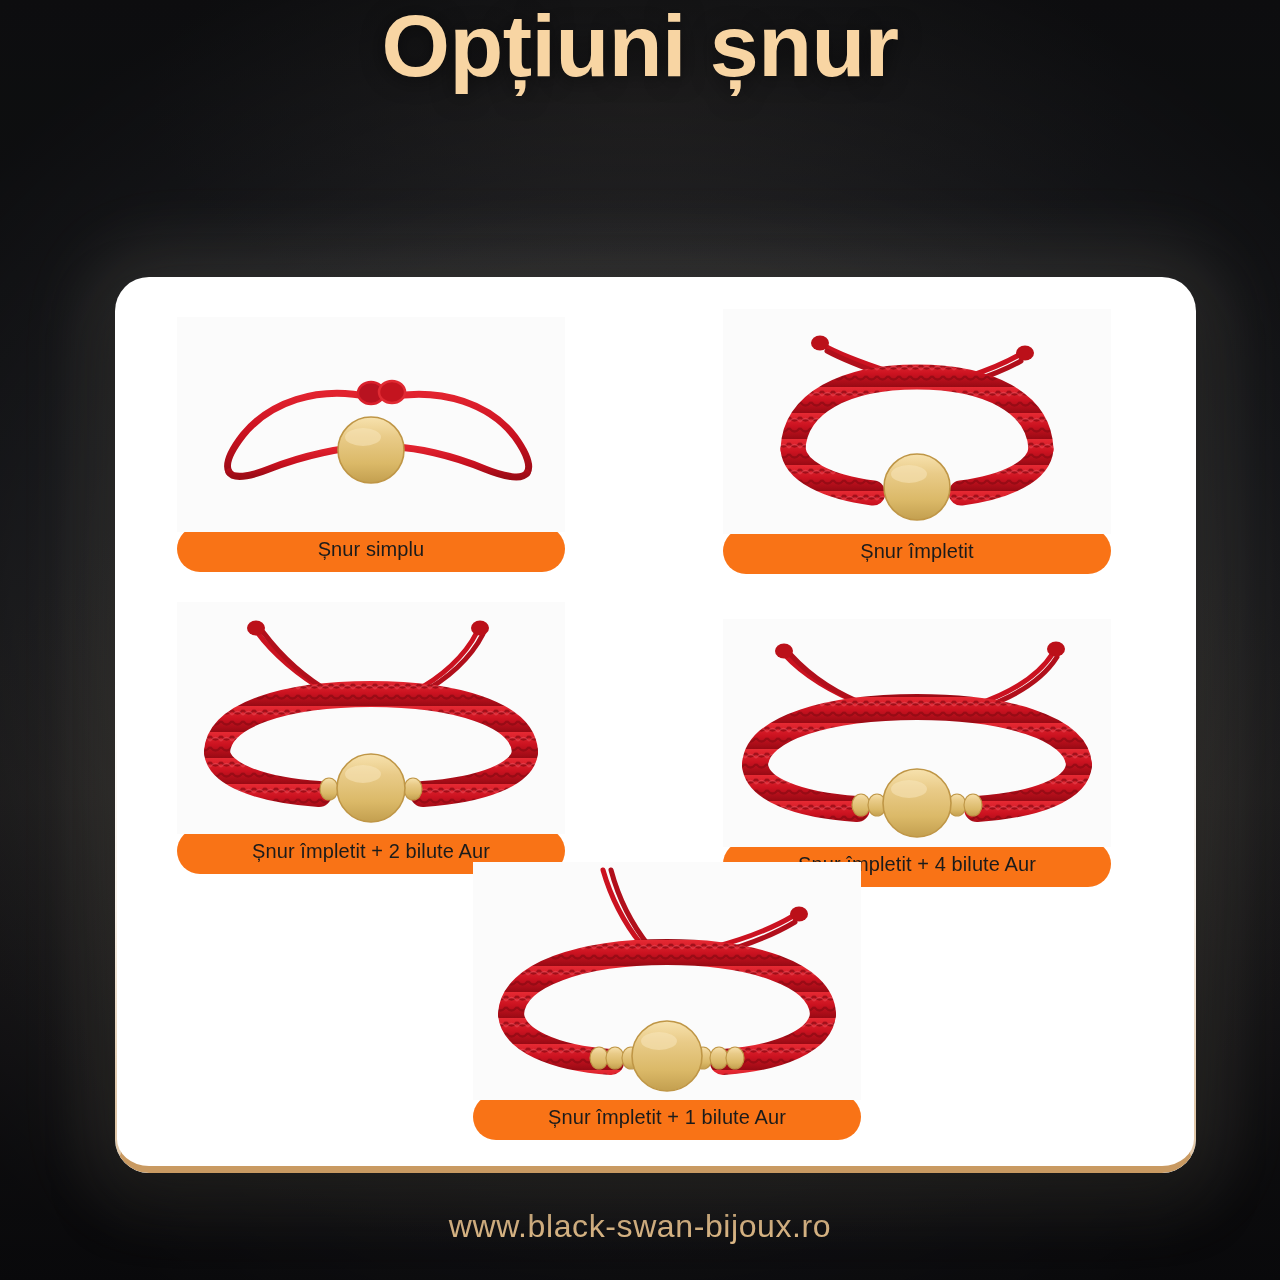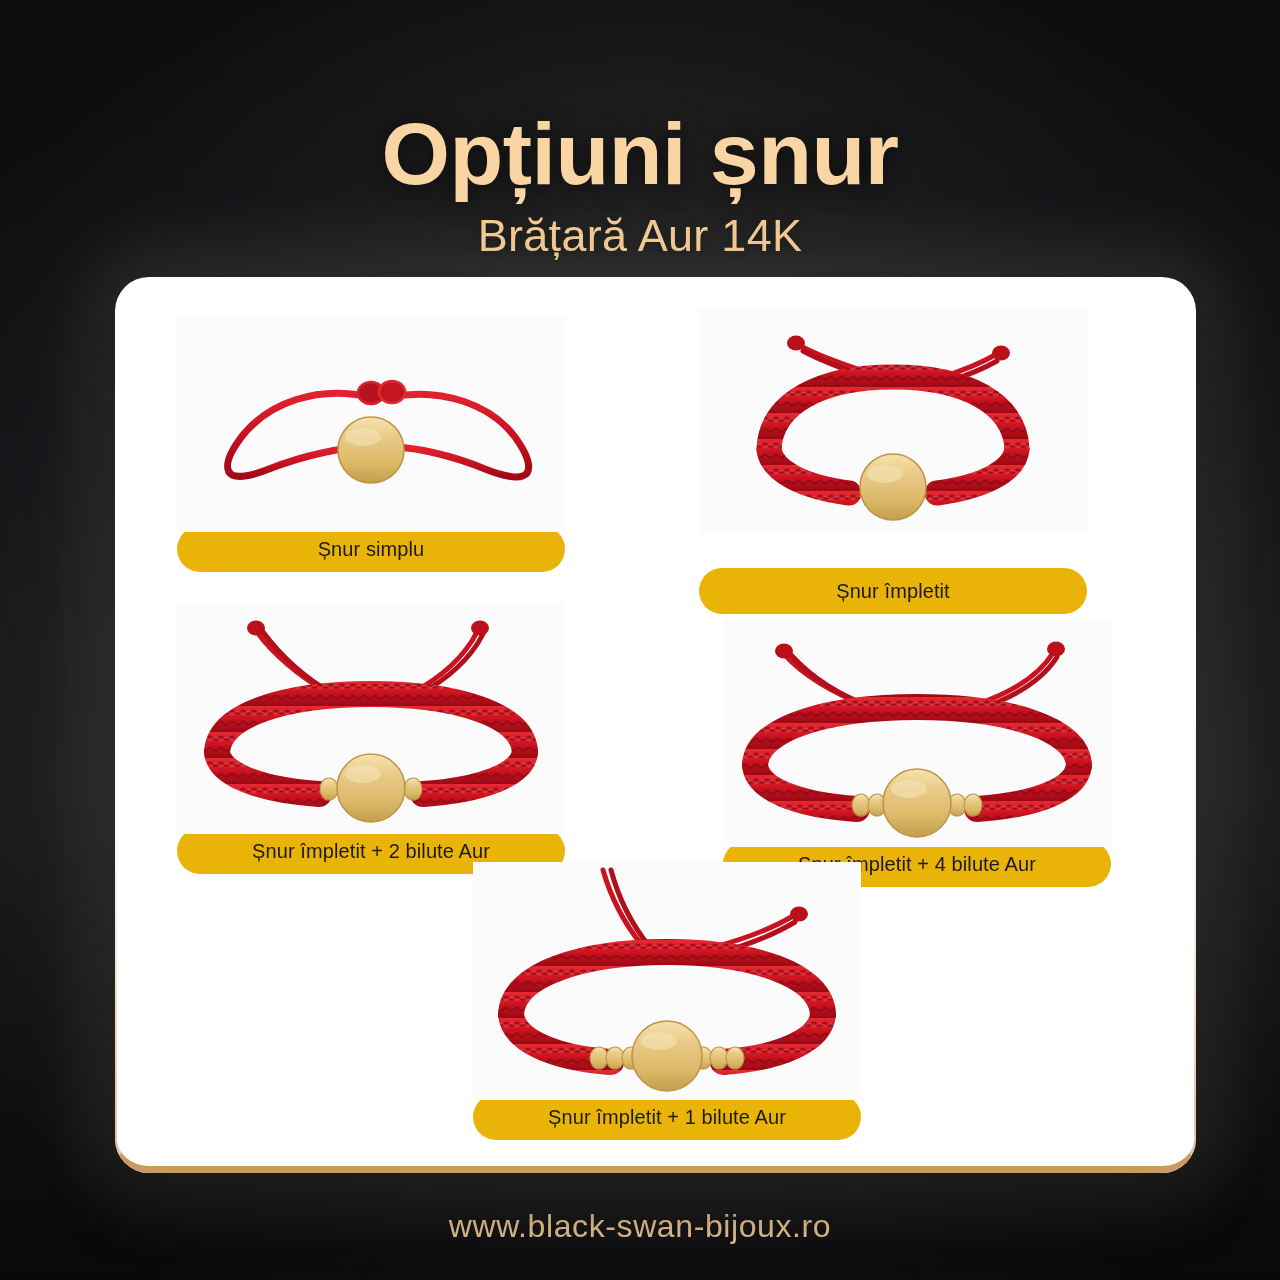--- a/index.html
+++ b/index.html
@@ -35,21 +35,21 @@
   }
 
   
   .header {
     position: absolute;
     top: 0; left: 0; right: 0;
     height: 262px;
     display: flex;
     flex-direction: column;
     align-items: center;
-    justify-content: flex-end;
+    justify-content: space-between;
     z-index: 5;
   }
 
   .title {
     font-size: 88px;
     font-weight: 700;
     letter-spacing: -0.5px;
     line-height: 1.04;
     color: #f8d5a3;
     text-shadow: 0 2px 22px rgba(0,0,0,0.55);
@@ -121,33 +121,33 @@
     overflow: hidden;
   }
 
   .photo svg { display: block; width: 100%; height: 100%; }
 
   .pill {
     margin-top: -6px;
     width: 100%;
     height: 46px;
     border-radius: 23px;
-    background: #eab308;
+    background: #f97316;
     display: flex;
     align-items: center;
     justify-content: center;
     color: #1b1b1b;
     font-size: 20px;
     font-weight: 400;
     letter-spacing: 0.1px;
   }
 
   
   .tile-0 { left: 62px;  top: 40px;  width: 388px; }
-  .tile-1 { left: 584px; top: 32px;  width: 388px; gap: 40px; }
+  .tile-1 { left: 608px; top: 32px;  width: 388px; }
   .tile-2 { left: 62px;  top: 325px; width: 388px; }
   .tile-3 { left: 608px; top: 342px; width: 388px; }
   .tile-4 { left: 358px; top: 585px; width: 388px; }
 
   .tile-0 .photo { height: 215px; }
   .tile-1 .photo { height: 225px; }
   .tile-2 .photo { height: 232px; }
   .tile-3 .photo { height: 228px; }
   .tile-4 .photo { height: 238px; }
 
@@ -170,21 +170,20 @@
     color: #e3bd8a;
   }
 </style>
 </head>
 <body>
 
 <div class="stage"></div>
 
 <div class="header">
   <div class="title">Opțiuni șnur</div>
-  <div class="subtitle">Brățară Aur 14K</div>
 </div>
 
 <div class="card"></div>
 <div class="card-gold-edge"></div>
 
 <div class="grid">
 
   <div class="tile tile-0">
     <div class="photo">
       <svg viewBox="0 0 388 215" preserveAspectRatio="xMidYMid meet" aria-hidden="true">

